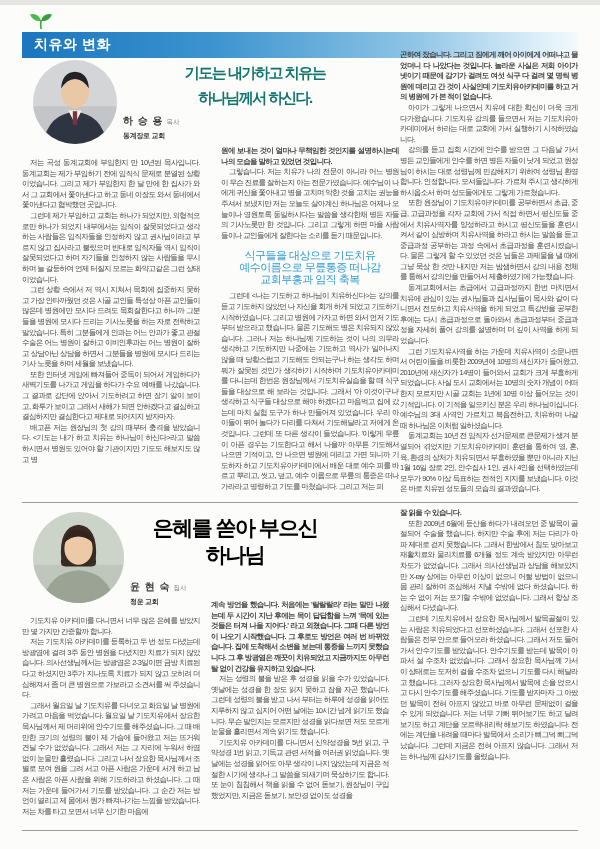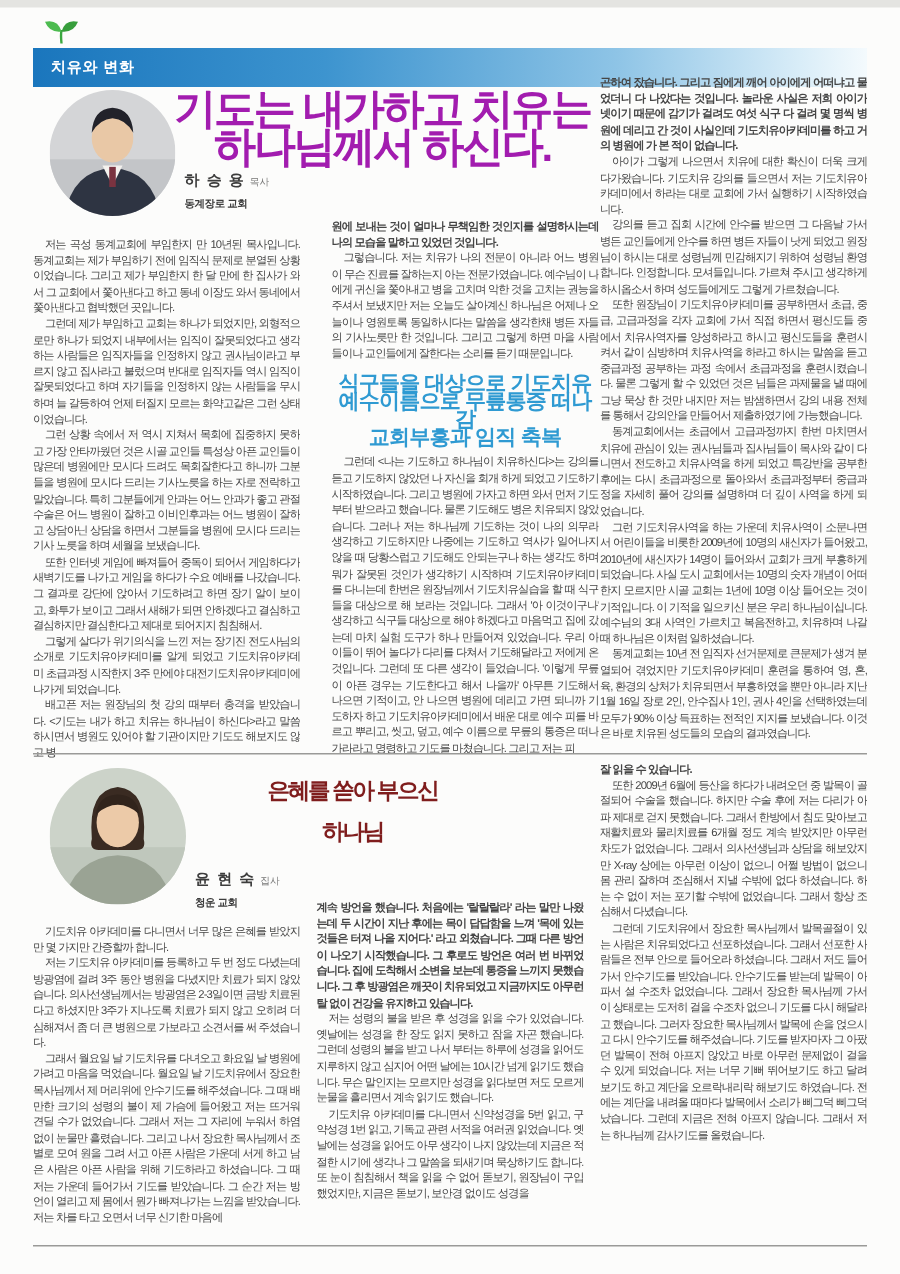--- a/index.html
+++ b/index.html
@@ -26,21 +26,21 @@
   }
 
   .header-bar {
     position: absolute; left: 22px; top: 32px;
     width: 556px; height: 26px;
     background: linear-gradient(90deg, #1a76bd 0%, #3d94cf 35%, #8ec4e6 70%, #d9edf8 92%, #f4fafd 100%);
     display: flex; align-items: center;
   }
   .header-bar span {
     color: #ffffff;
-    font-size: 10px;
+    font-size: 14px;
     font-weight: bold;
     padding-left: 12px;
     letter-spacing: 0.5px;
   }
 
   
   .col {
     position: absolute;
     width: 178px;
     overflow: hidden;
@@ -58,44 +58,44 @@
   .a1c1 { left: 22px;  top: 158px; height: 356px; }
   .a1c2 { left: 221px; top: 146px; height: 356px; }
   .a1c3 { left: 400px; top: 50px;  height: 452px; }
 
   .a2c1 { left: 22px;  top: 616px; height: 210px; }
   .a2c2 { left: 211px; top: 600px; height: 226px; }
   .a2c3 { left: 400px; top: 508px; height: 320px; }
 
   .subhead {
     text-align: center;
-    font-weight: bold;
-    font-size: 14px;
+    font-weight: normal;
+    font-size: 11px;
     line-height: 12px;
     letter-spacing: -0.5px;
     margin: 8px 0 6px 0;
   }
   .subhead.blue { color: #2f9ad2; }
   .subhead.pink { color: #ee188d; }
 
   
   .a1-title {
     position: absolute; left: 110px; top: 60px; width: 290px;
     text-align: center;
-    color: #a21caf;
-    font-size: 28px;
+    color: #0f766e;
+    font-size: 15px;
     font-weight: bold;
     line-height: 25px;
     letter-spacing: -1.5px;
   }
   .a2-title {
     position: absolute; left: 120px; top: 514px; width: 230px;
     text-align: center;
-    color: #7f1d1d;
-    font-size: 15px;
+    color: #000000;
+    font-size: 21px;
     font-weight: bold;
     line-height: 27px;
     letter-spacing: -1.5px;
   }
 
   
   .photo { position: absolute; border-radius: 50%; overflow: hidden; }
   .photo svg { display: block; width: 100%; height: 100%; }
   .photo1 { left: 33px; top: 60px;  width: 84px; height: 84px; }
   .photo2 { left: 33px; top: 512px; width: 91px; height: 91px; }
@@ -147,22 +147,21 @@
     <div>
       <span class="cap-name">하 승 용</span><span class="cap-role">목사</span>
     </div>
     <div class="cap-church">동계장로 교회</div>
   </div>
 
   <div class="col a1c1">
     <p>저는 곡성 동계교회에 부임한지 만 10년된 목사입니다. 동계교회는 제가 부임하기 전에 임직식 문제로 분열된 상황이었습니다. 그리고 제가 부임한지 한 달 만에 한 집사가 와서 그 교회에서 쫓아낸다고 하고 동네 이장도 와서 동네에서 쫓아낸다고 협박했던 곳입니다.</p>
     <p>그런데 제가 부임하고 교회는 하나가 되었지만, 외형적으로만 하나가 되었지 내부에서는 임직이 잘못되었다고 생각하는 사람들은 임직자들을 인정하지 않고 권사님이라고 부르지 않고 집사라고 불렀으며 반대로 임직자들 역시 임직이 잘못되었다고 하며 자기들을 인정하지 않는 사람들을 무시하며 늘 갈등하여 언제 터질지 모르는 화약고같은 그런 상태이었습니다.</p>
     <p>그런 상황 속에서 저 역시 지쳐서 목회에 집중하지 못하고 가장 안타까웠던 것은 시골 교인들 특성상 아픈 교인들이 많은데 병원에만 모시다 드려도 목회잘한다고 하니까 그분들을 병원에 모시다 드리는 기사노릇을 하는 자로 전락하고 말았습니다. 특히 그분들에게 안과는 어느 안과가 좋고 관절 수술은 어느 병원이 잘하고 이비인후과는 어느 병원이 잘하고 상담아닌 상담을 하면서 그분들을 병원에 모시다 드리는 기사 노릇을 하며 세월을 보냈습니다.</p>
-    <p>또한 인터넷 게임에 빠져들어 중독이 되어서 게임하다가 새벽기도를 나가고 게임을 하다가 수요 예배를 나갔습니다. 그 결과로 강단에 앉아서 기도하려고 하면 장기 알이 보이고, 화투가 보이고 그래서 새해가 되면 안하겠다고 결심하고 결심하지만 결심한다고 제대로 되어지지 침침해서.</p>
-    <p>그렇게 살다가 위기의식을 느낀 저는 장기진 전도사님의 소개로 기도치유아카데미를 알게 되었고 기도치유아카데미 초급과정 시작한지 3주 만에야 대전기도치유아카데미에 나가게 되었습니다.</p>
+    <p>또한 인터넷 게임에 빠져들어 중독이 되어서 게임하다가 새벽기도를 나가고 게임을 하다가 수요 예배를 나갔습니다. 그 결과로 강단에 앉아서 기도하려고 하면 장기 알이 보이고, 화투가 보이고 그래서 새해가 되면 안하겠다고 결심하고 결심하지만 결심한다고 제대로 되어지지 받자마자.</p>
     <p>배고픈 저는 원장님의 첫 강의 때부터 충격을 받았습니다. &lt;기도는 내가 하고 치유는 하나님이 하신다&gt;라고 말씀하시면서 병원도 있어야 할 기관이지만 기도도 해보지도 않고 병</p>
   </div>
 
   <div class="col a1c2">
     <p class="cont">원에 보내는 것이 얼마나 무책임한 것인지를 설명하시는데 나의 모습을 말하고 있었던 것입니다.</p>
     <p>그렇습니다. 저는 치유가 나의 전문이 아니라 어느 병원이 무슨 진료를 잘하는지 아는 전문가였습니다. 예수님이 나에게 귀신을 쫓아내고 병을 고치며 악한 것을 고치는 권능을 주셔서 보냈지만 저는 오늘도 살아계신 하나님은 어제나 오늘이나 영원토록 동일하시다는 말씀을 생각한채 병든 자들의 기사노릇만 한 것입니다. 그리고 그렇게 하면 마을 사람들이나 교인들에게 잘한다는 소리를 듣기 때문입니다.</p>
     <div class="subhead blue">
       <div>식구들을 대상으로 기도치유</div>
       <div>예수이름으로 무릎통증 떠나감</div>
       <div>교회부흥과 임직 축복</div>

